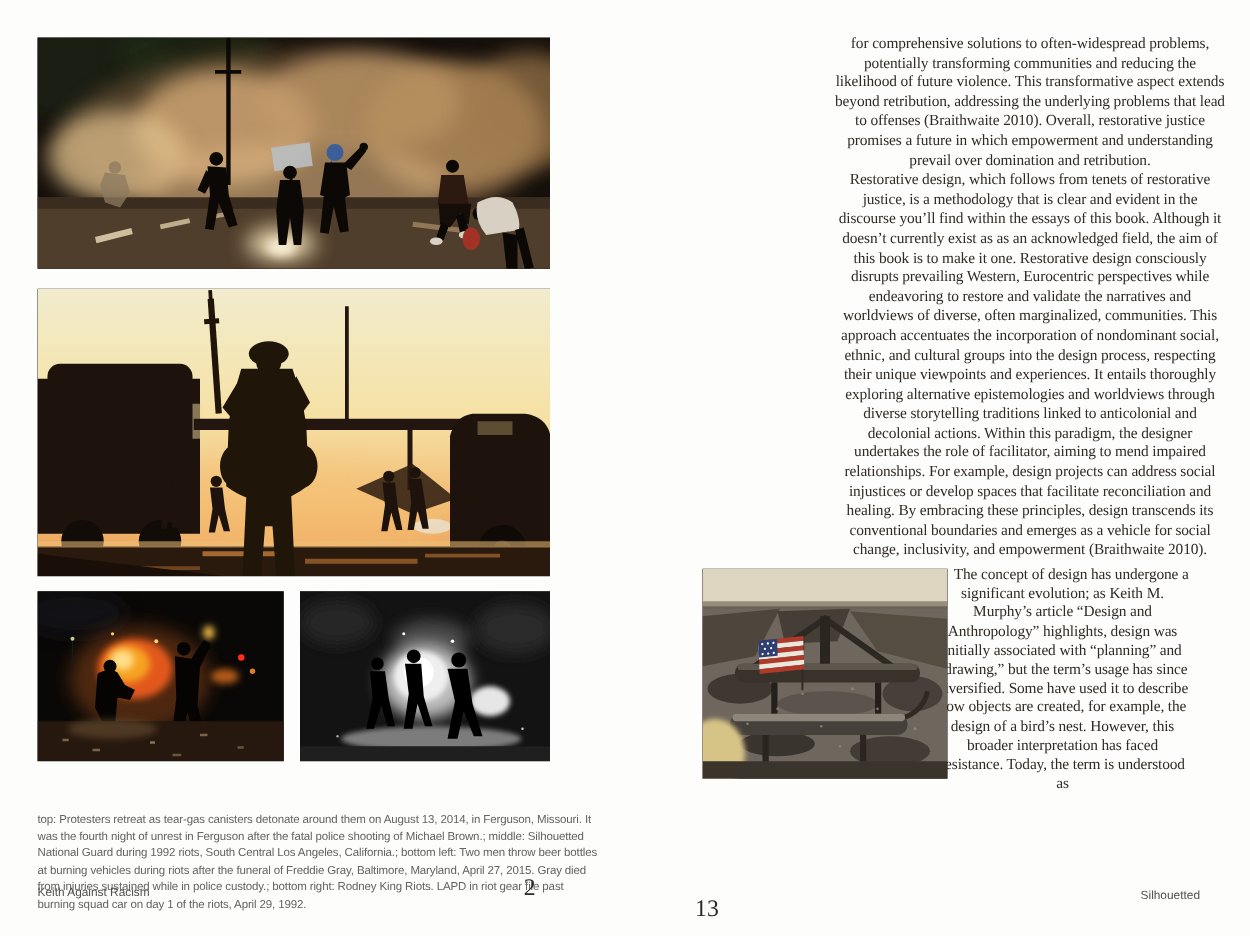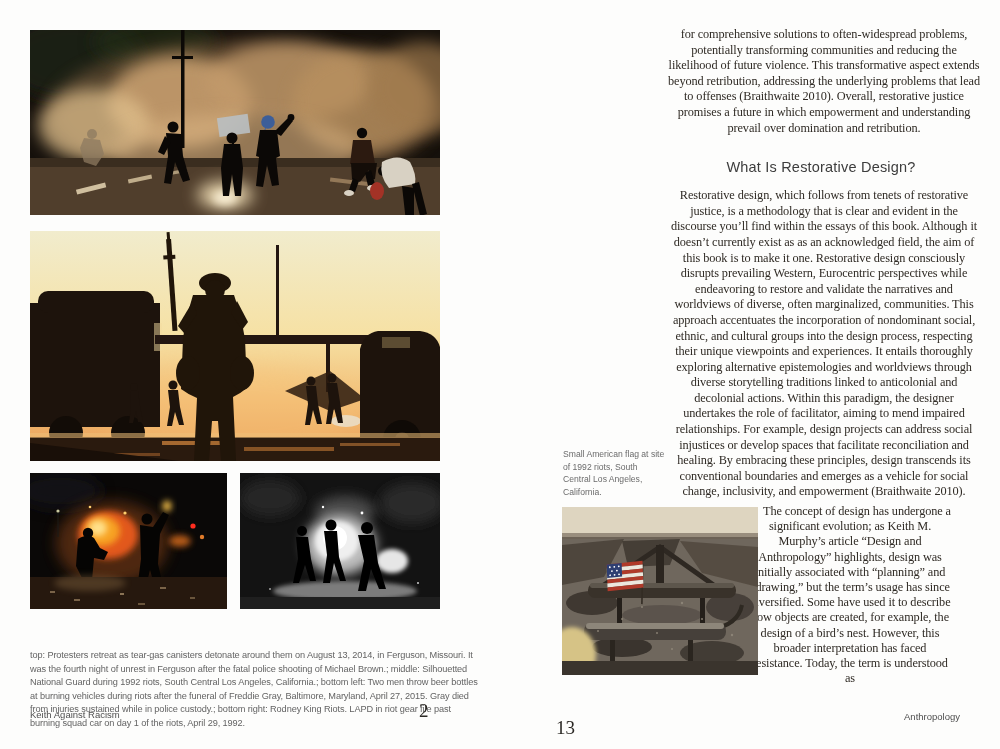--- a/index.html
+++ b/index.html
@@ -279,28 +279,26 @@
       </g>
       <circle cx="178" cy="110" r="1" fill="#cfcfcf"></circle>
         <circle cx="30" cy="116" r="1" fill="#9f9f9f"></circle>
     </svg>
   </figure>
 
   <div class="left-caption">top: Protesters retreat as tear-gas canisters detonate around them on August 13, 2014, in Ferguson, Missouri. It was the fourth night of unrest in Ferguson after the fatal police shooting of Michael Brown.; middle: Silhouetted National Guard during 1992 riots, South Central Los Angeles, California.; bottom left: Two men throw beer bottles at burning vehicles during riots after the funeral of Freddie Gray, Baltimore, Maryland, April 27, 2015. Gray died from injuries sustained while in police custody.; bottom right: Rodney King Riots. LAPD in riot gear file past burning squad car on day 1 of the riots, April 29, 1992.</div>
   <div class="footer-title">Keith Against Racism</div>
   <div class="pagenum pagenum-left">2</div>
   <div class="pagenum pagenum-right">13</div>
-  <div class="footer-label">Anthropology</div>
+  <div class="footer-label">Silhouetted</div>
 
   <div class="right-col">
     <p class="body">for comprehensive solutions to often-widespread problems, potentially transforming communities and reducing the likelihood of future violence. This transformative aspect extends beyond retribution, addressing the underlying problems that lead to offenses (Braithwaite 2010). Overall, restorative justice promises a future in which empowerment and understanding prevail over domination and retribution.</p>
-    <h2 class="heading">What Is Restorative Design?</h2>
     <p class="body">Restorative design, which follows from tenets of restorative justice, is a methodology that is clear and evident in the discourse you’ll find within the essays of this book. Although it doesn’t currently exist as as an acknowledged field, the aim of this book is to make it one. Restorative design consciously disrupts prevailing Western, Eurocentric perspectives while endeavoring to restore and validate the narratives and worldviews of diverse, often marginalized, communities. This approach accentuates the incorporation of nondominant social, ethnic, and cultural groups into the design process, respecting their unique viewpoints and experiences. It entails thoroughly exploring alternative epistemologies and worldviews through diverse storytelling traditions linked to anticolonial and decolonial actions. Within this paradigm, the designer undertakes the role of facilitator, aiming to mend impaired relationships. For example, design projects can address social injustices or develop spaces that facilitate reconciliation and healing. By embracing these principles, design transcends its conventional boundaries and emerges as a vehicle for social change, inclusivity, and empowerment (Braithwaite 2010).</p>
     <div class="wrap-section">
-      <div class="flag-caption">Small American flag at site of 1992 riots, South Central Los Angeles, California.</div>
 
       <figure class="photo photo-flag">
         <svg viewBox="0 0 196 168" preserveAspectRatio="none">
           <defs>
             <filter id="fb2" x="-60%" y="-60%" width="220%" height="220%">
                 <feGaussianBlur stdDeviation="2"></feGaussianBlur>
               </filter>
           </defs>
           <rect width="196" height="168" fill="#6f675d"></rect>
           <rect x="0" y="0" width="196" height="30" fill="#ded5c0"></rect>

